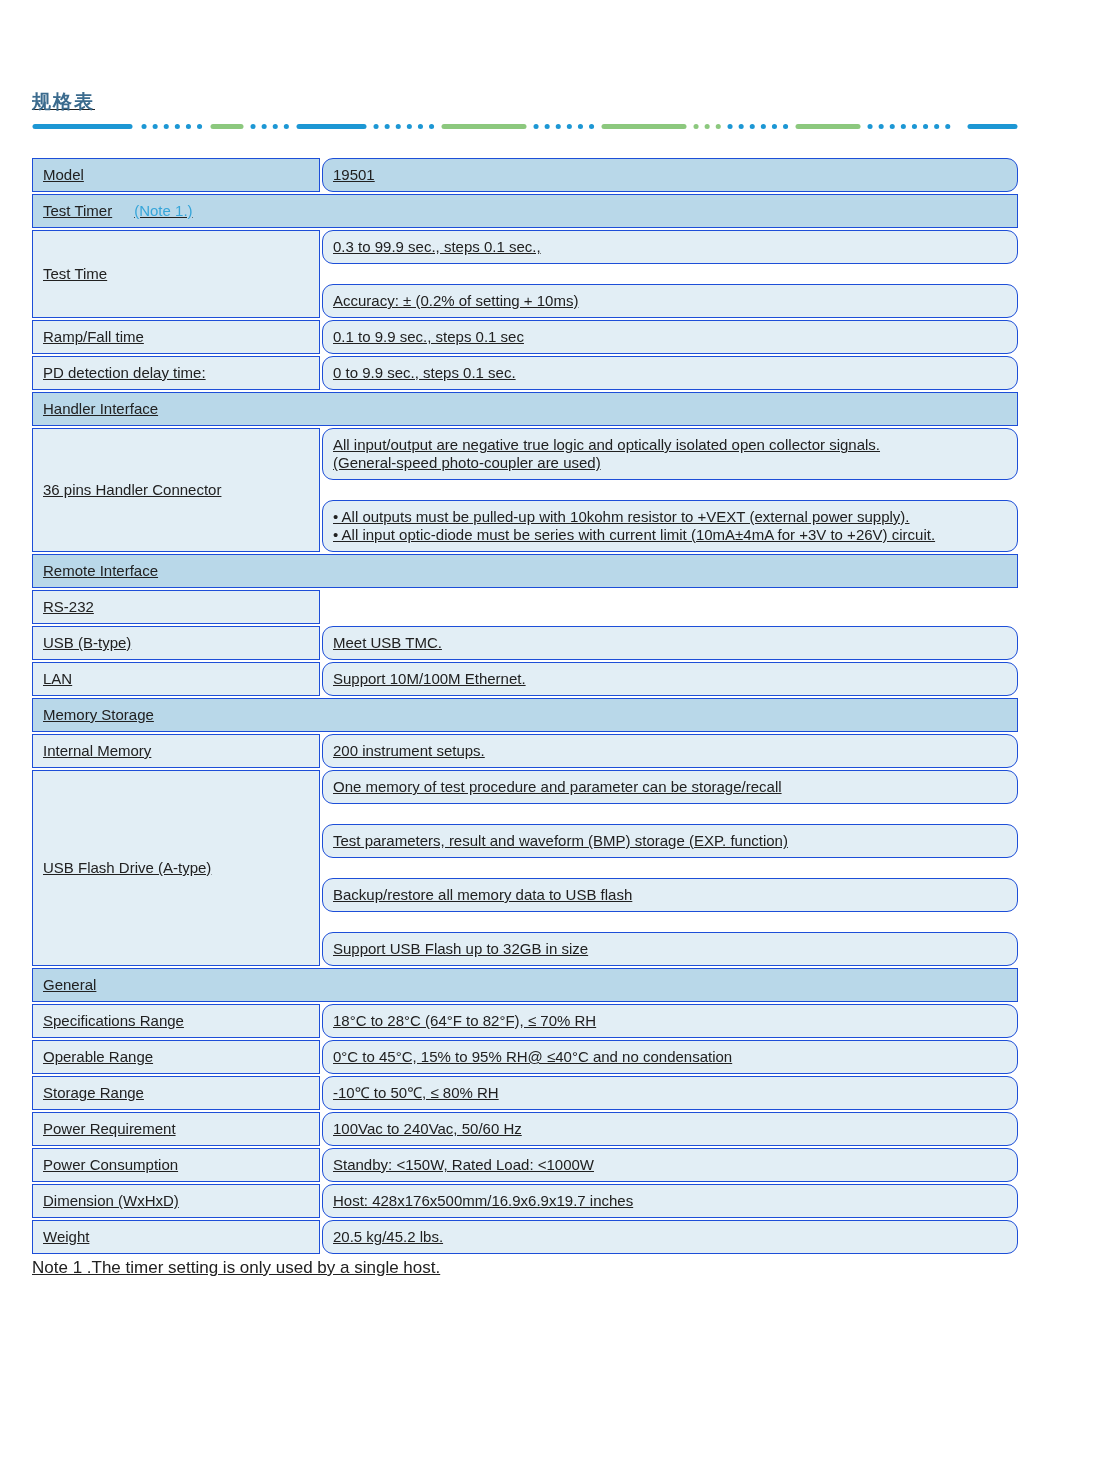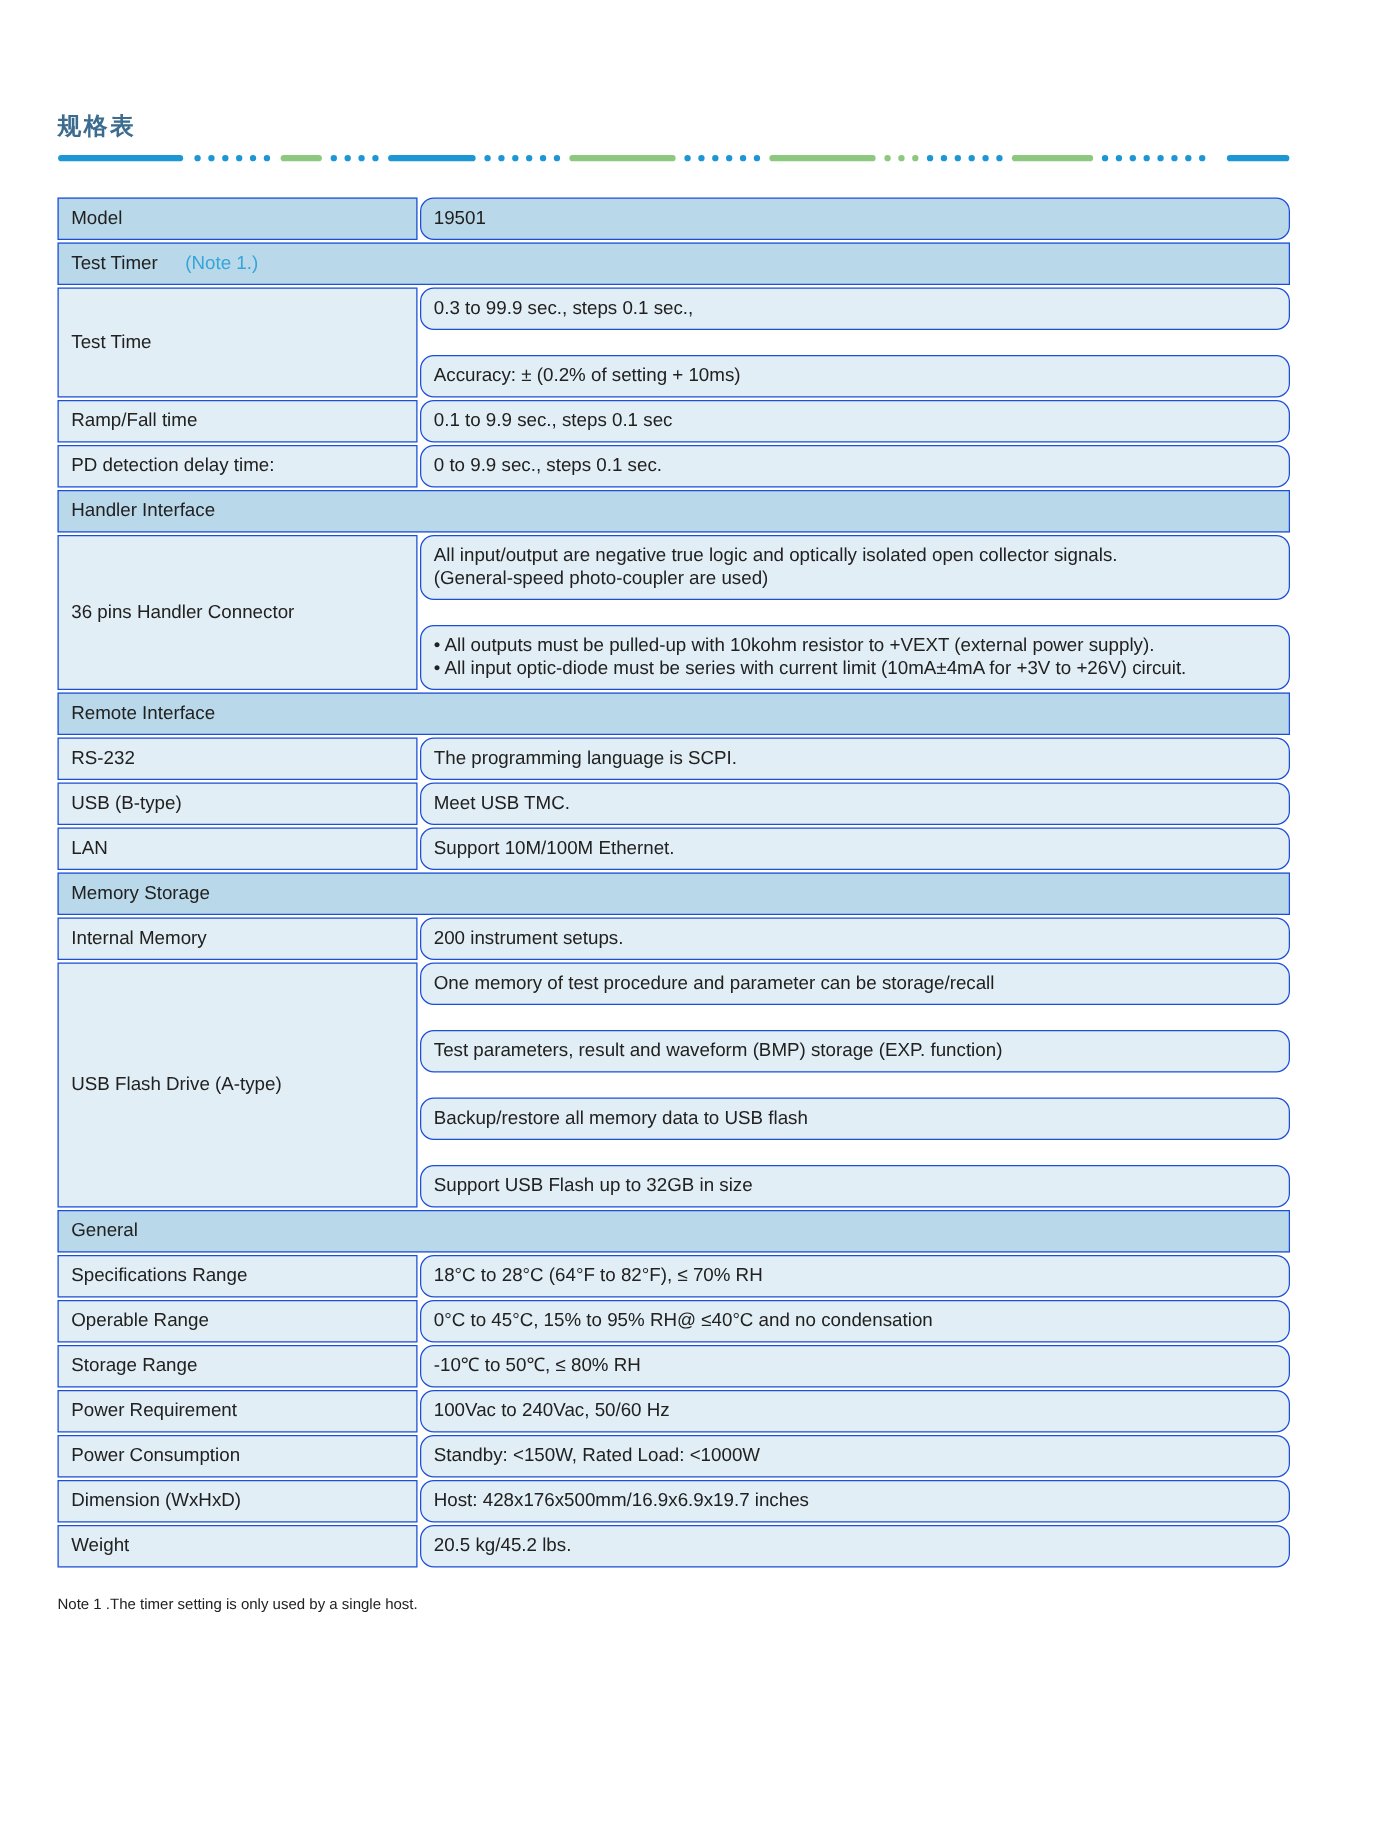--- a/index.html
+++ b/index.html
@@ -3,21 +3,21 @@
 <meta charset="utf-8">
 <style>
   * { margin: 0; padding: 0; box-sizing: border-box; }
   html, body { background: #ffffff; }
   body {
     width: 1102px; height: 1470px;
     font-family: "Liberation Sans", sans-serif;
     color: #212121;
     overflow: hidden;
   }
-  .page { padding: 90px 61px 0 46px; }
+  .page { padding: 90px 61px 0 32px; text-decoration: underline; }
 
   .page-title {
     font-family: "DejaVu Sans", "Liberation Sans", sans-serif;
     font-size: 19px;
     font-weight: bold;
     color: #3b6b8e;
     letter-spacing: 2px;
     line-height: 23px;
   }
 
@@ -47,21 +47,21 @@
   .subcol .value { flex: 1; }
   .row.hdr .cell { background: #b9d8e9; }
   .section-cell {
     flex: 1;
     background: #b9d8e9;
     display: flex;
     align-items: flex-end;
   }
   .note-ref { color: #36a5d9; margin-left: 22px; }
 
-  .footnote { margin-top: 20px; font-size: 12px; line-height: 19px; }
+  .footnote { margin-top: 4px; font-size: 17px; line-height: 19px; }
 </style>
 </head>
 <body>
 
 <div class="page">
 
   <h1 class="page-title">规格表</h1>
 
   <svg class="divider" width="986" height="7" viewBox="0 0 986 7">
     <line x1="3" y1="3.5" x2="98" y2="3.5" stroke-width="5" stroke-linecap="round" stroke="#1d97d4"></line>
@@ -129,21 +129,20 @@
     </div>
 
     <div class="row">
       <div class="cell section-cell">
         <span>Remote Interface</span>
       </div>
     </div>
 
     <div class="row">
       <div class="cell label">RS-232</div>
-      <div class="cell value">The programming language is SCPI.</div>
     </div>
 
     <div class="row">
       <div class="cell label">USB (B-type)</div>
       <div class="cell value">Meet USB TMC.</div>
     </div>
 
     <div class="row">
       <div class="cell label">LAN</div>
       <div class="cell value">Support 10M/100M Ethernet.</div>

